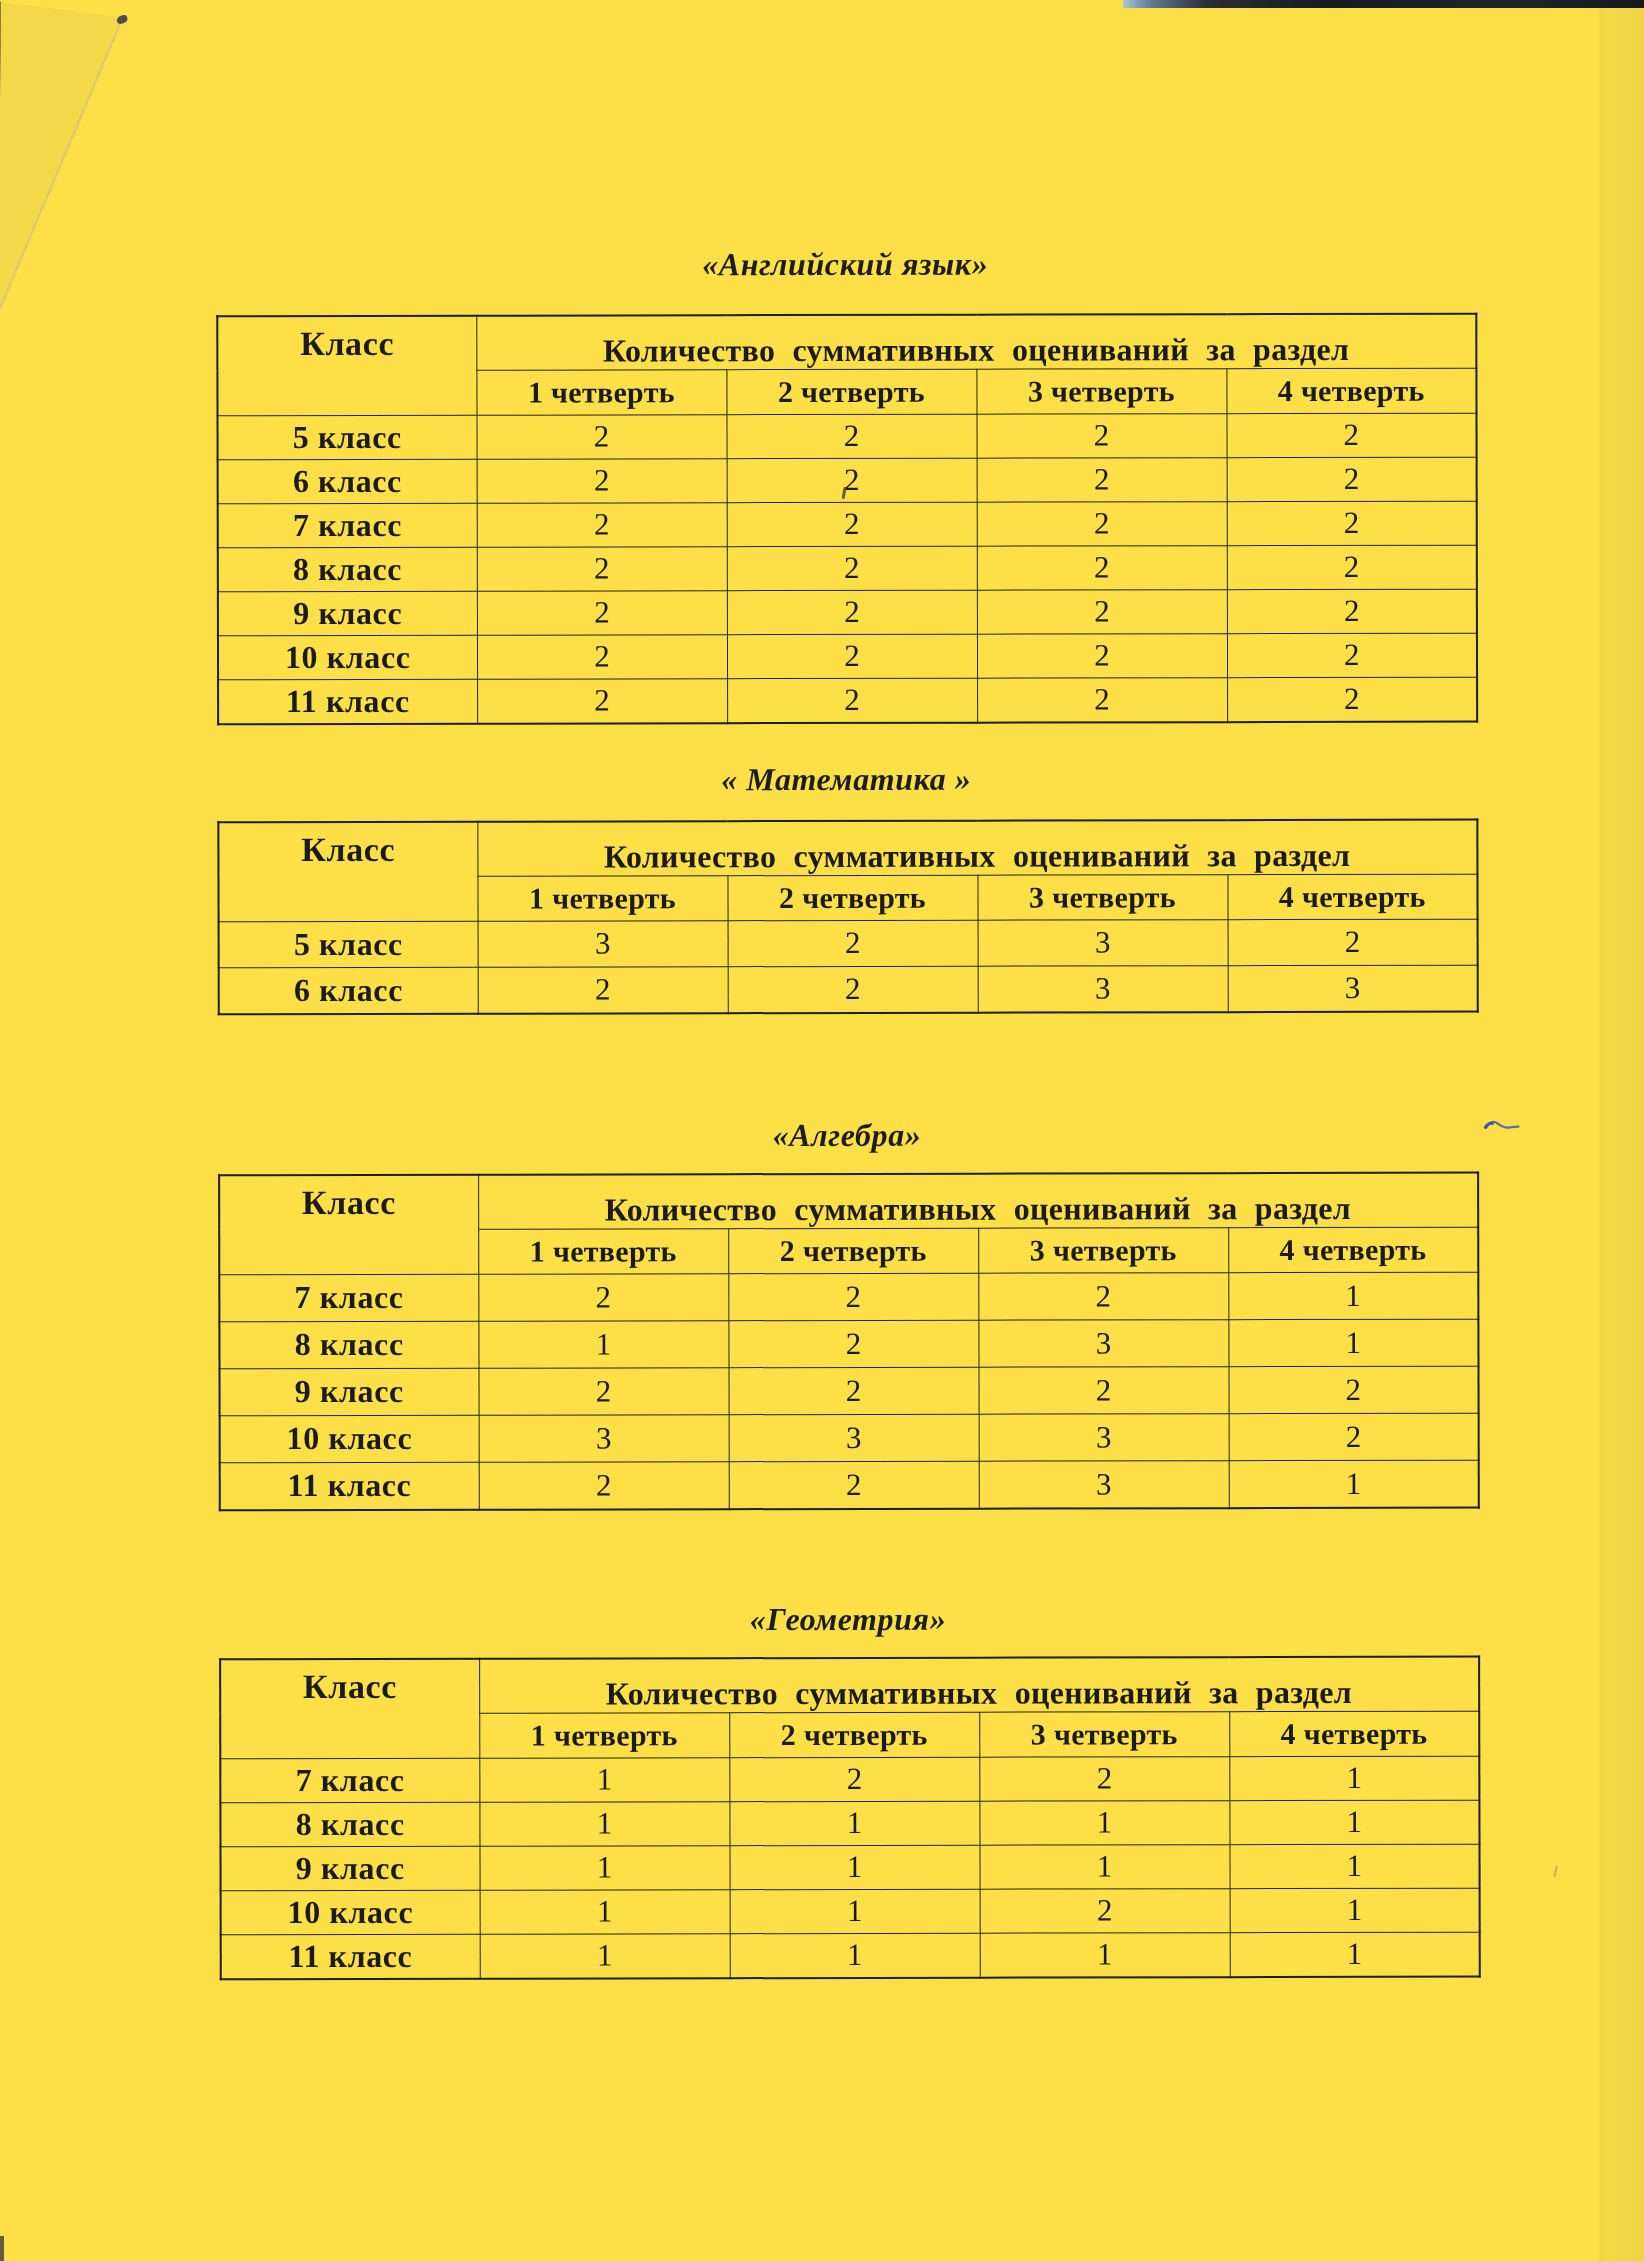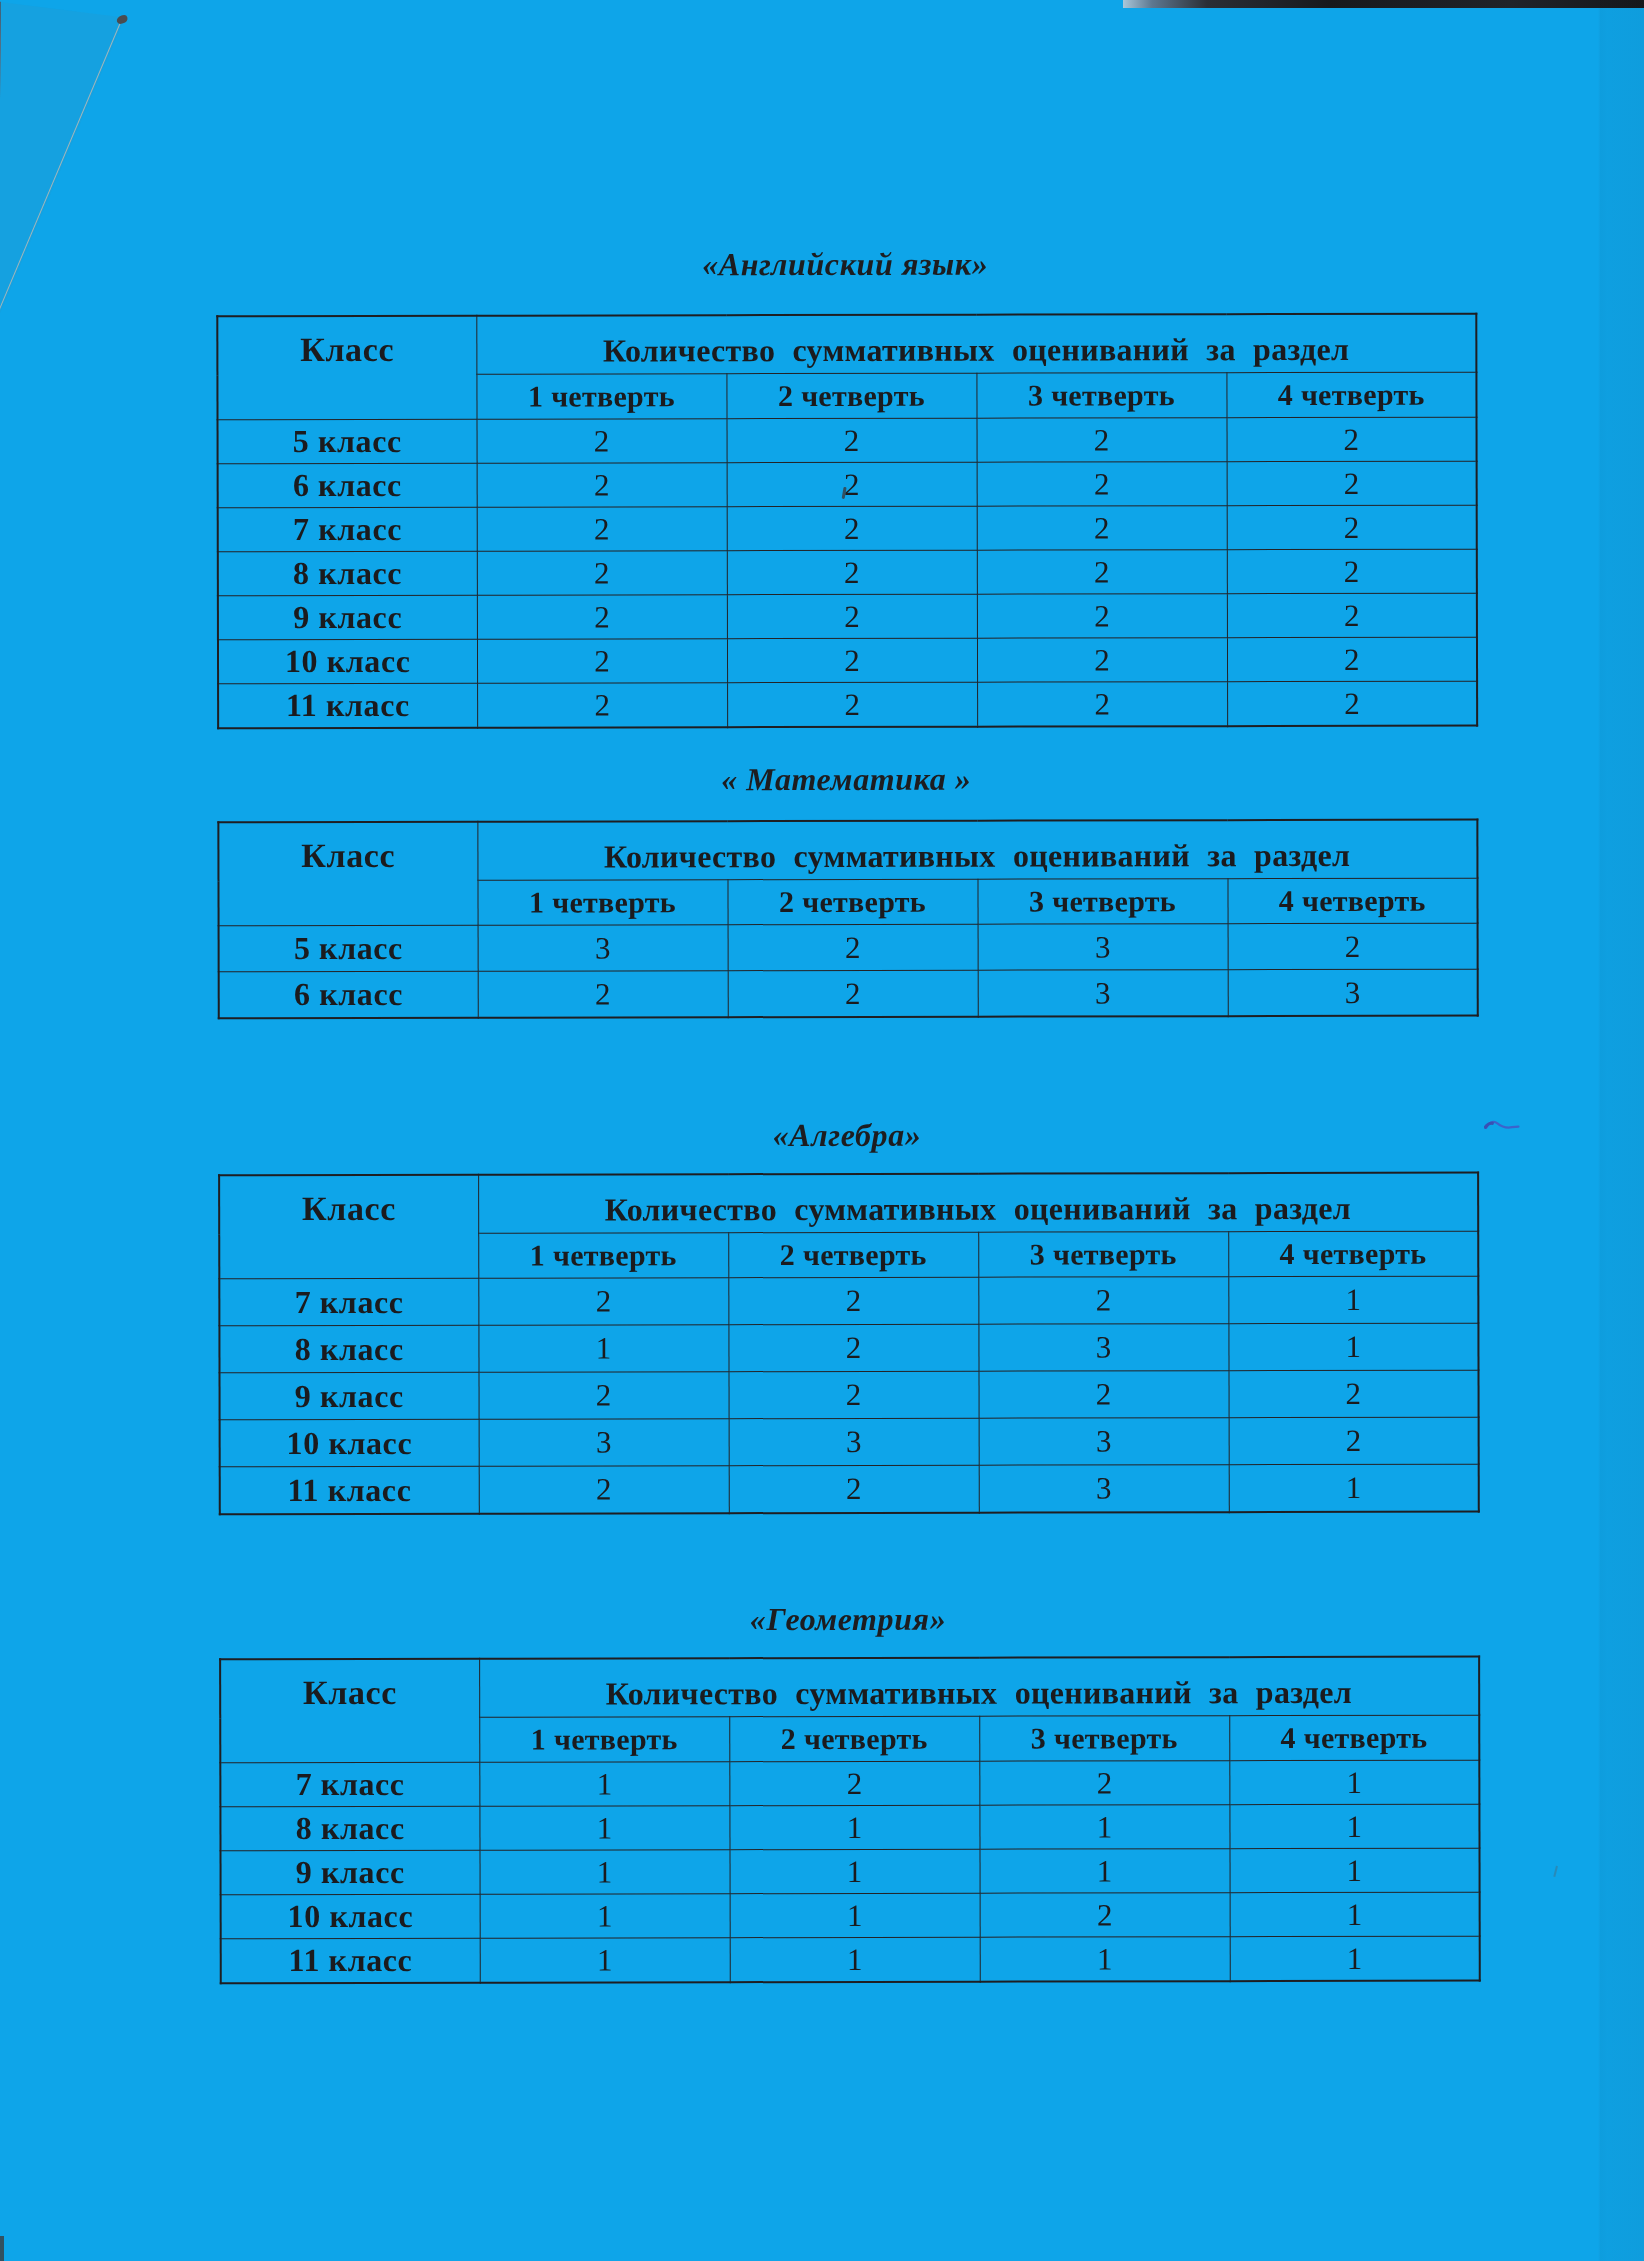--- a/index.html
+++ b/index.html
@@ -3,21 +3,21 @@
 <meta charset="utf-8">
 <style>
   html,body{margin:0;padding:0;}
   body{
     width:1644px;height:2261px;
     font-family:"Liberation Serif","DejaVu Serif",serif;
     background:#ffffff;
   }
   .page{
     position:relative;width:1644px;height:2261px;overflow:hidden;
-    background:#0ea5e9;
+    background:#fde047;
   }
   .content{
     position:absolute;inset:0;
     transform:rotate(-0.12deg);
   }
   
   .sheet-section{position:absolute;left:218px;width:1258px;text-align:center;}
   .sec-english{top:247px;}
   .sec-mathematics{top:762px;}
   .sec-algebra{top:1118px;}
@@ -44,21 +44,21 @@
   .sec-geometry .grade-table{--rh:43px;}
 
   .grade-table col.c-class{width:259px;}
   .grade-table col.c-q{width:250px;}
   .grade-table th,.grade-table td{
     border:1.9px solid #232327;color:#1b1b1e;
     padding:0;vertical-align:middle;text-align:center;
     background:transparent;
   }
   th.h-class{
-    height:88px;vertical-align:top;padding-top:14px;
+    height:88px;vertical-align:top;padding-top:8px;
     font-size:34px;font-weight:bold;letter-spacing:0.6px;
   }
   th.h-main{
     vertical-align:top;padding-top:15.5px;
     font-size:32px;font-weight:bold;word-spacing:9px;letter-spacing:0.3px;
   }
   tr.q-row th{
     height:44px;font-size:30px;font-weight:bold;letter-spacing:0.3px;font-family:Liberation Serif, serif;
   }
   td.row-label{

